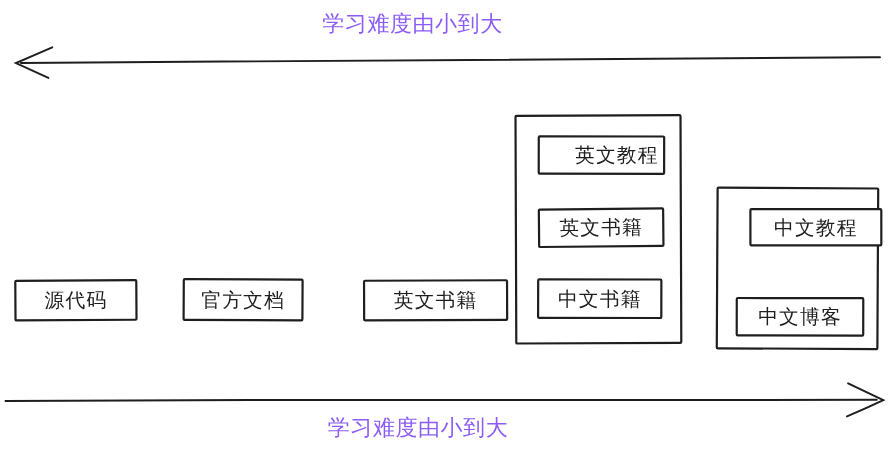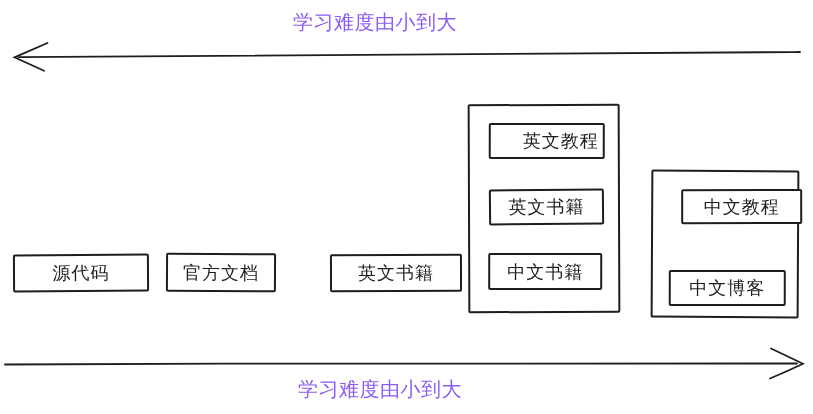--- a/index.html
+++ b/index.html
@@ -66,21 +66,21 @@
     <g>
       <path d="M 5 364.5 C 270 363.5, 540 362.5, 797 363.5"></path>
       <path d="M 771 348.5 Q 790 357.5 803 363.8 Q 788 371 770 378.5"></path>
     </g>
   </svg>
 
   <div class="axis-label top-axis-label">学习难度由小到大</div>
 
   <div class="axis-label bottom-axis-label">学习难度由小到大</div>
 
-  <div class="box tilt-a" style="left:13px; top:254px; width:136px; height:38px;">
+  <div class="box tilt-a" style="left:13px; top:254px; width:112px; height:38px;">
     <span>源代码</span>
   </div>
 
   <div class="box tilt-b" style="left:166px; top:253px; width:110px; height:39px;">
     <span>官方文档</span>
   </div>
 
   <div class="box tilt-c" style="left:330px; top:254px; width:132px; height:38px;">
     <span>英文书籍</span>
   </div>

